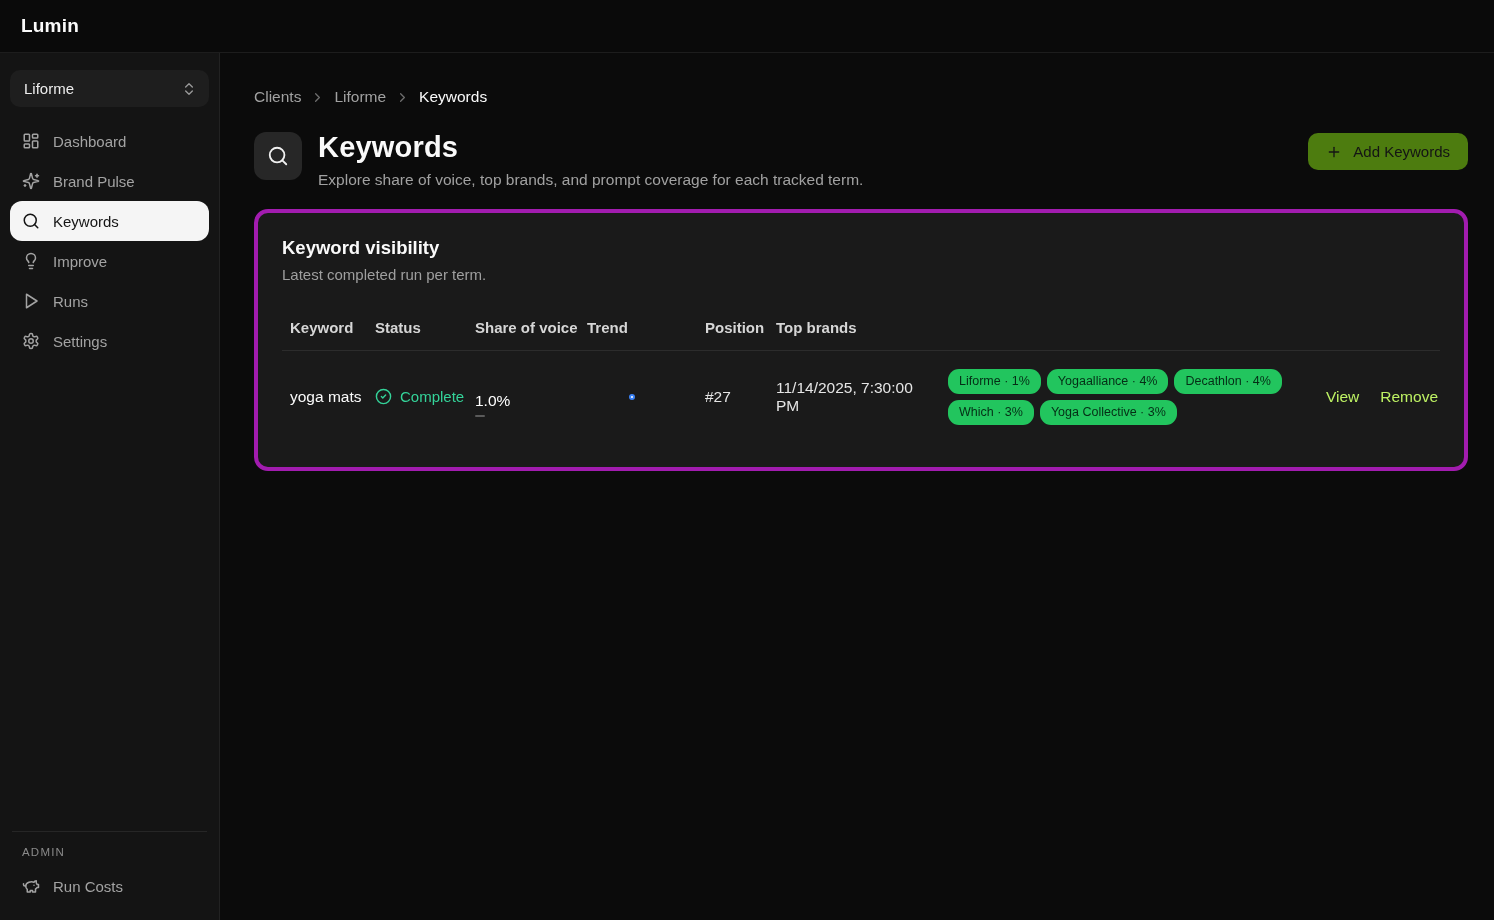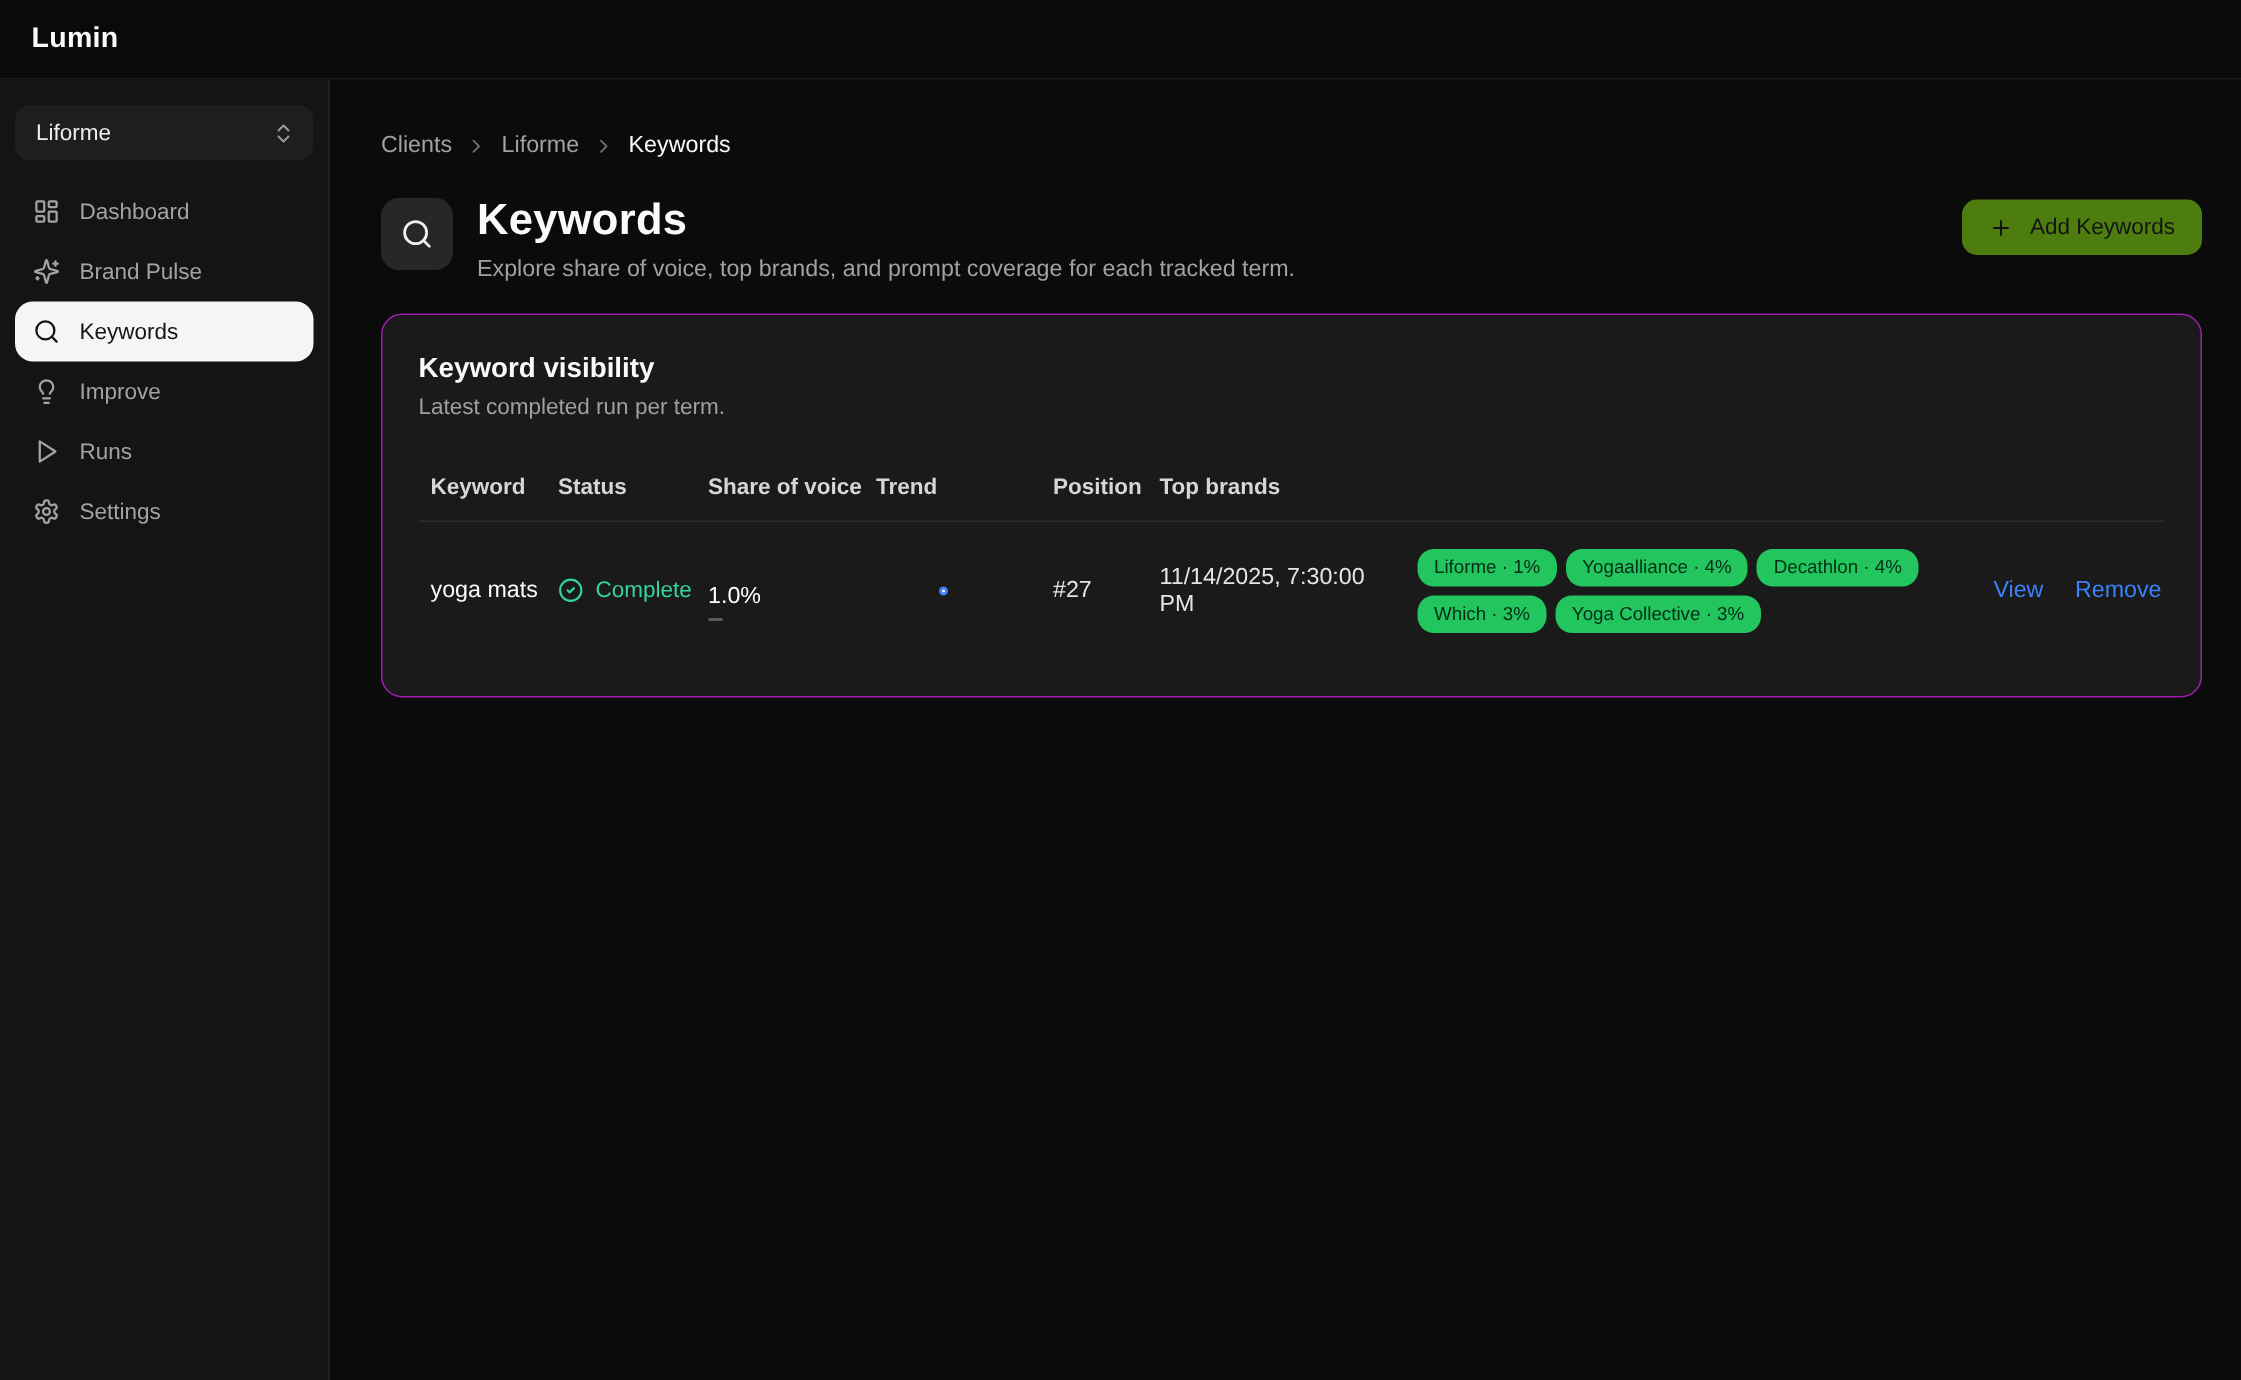--- a/index.html
+++ b/index.html
@@ -43,21 +43,21 @@
   .icon-box { width:48px; height:48px; background:#272727; border-radius:12px;
     display:flex; align-items:center; justify-content:center; color:#f0f0f0; }
   .page-title { font-size:29px; font-weight:700; letter-spacing:.2px; line-height:1.1; }
   .page-subtitle { font-size:15.5px; color:#a1a1a1; margin-top:7px; }
   .add-btn { background:#4d7c0f; color:#141414; border:none; height:37px;
     padding:0 18px; border-radius:10px; font-size:15px; font-weight:500;
     display:flex; align-items:center; gap:11px; cursor:pointer; margin-top:1px;
     font-family:inherit; }
 
   
-  .card { margin-top:20px; background:#1a1a1a; border:1px solid #a21caf;
+  .card { margin-top:20px; background:#1a1a1a; border:4px solid #a21caf;
     border-radius:14px; padding:24px; }
   .card-title { font-size:18.5px; font-weight:700; }
   .card-subtitle { font-size:15px; color:#9f9f9f; margin-top:7px; }
 
   .grid-row { display:grid;
     grid-template-columns:85px 100px 112px 118px 71px 172px 1fr 150px;
     align-items:center; }
   .thead { margin-top:26px; border-bottom:1px solid #2c2c2c; }
   .th { font-size:15px; color:#d6d6d6; padding:10px 0 14px 8px; text-align:left; font-weight:700; }
   .trow { padding:18px 0; }
@@ -65,21 +65,21 @@
   .td-keyword { color:#fafafa; font-weight:500; }
   .td-status { display:flex; align-items:center; gap:8px; color:#34d399; font-size:15px;text-align:center; }
   .sov-value { color:#ffffff;margin-top:15px; }
   .sov-bar { width:10px; height:2px; background:#5a5a5a; border-radius:2px; margin-top:5px; }
   .trend-dot { width:6px; height:6px; border-radius:50%; background:#fff;
     border:2.5px solid #3b82f6; margin-left:42px; }
   .brands { display:flex; flex-wrap:wrap; gap:6px; max-width:345px; }
   .badge { background:#22c55e; color:#052e16; font-size:12.5px; font-weight:500;
     padding:5px 11px; border-radius:11px; line-height:1.2; white-space:nowrap; cursor:default; }
   .row-actions { display:flex; justify-content:flex-end; gap:21px; padding-right:2px; }
-  .link-btn { background:none; border:none; color:#3b82f6; font-size:15.5px;
+  .link-btn { background:none; border:none; color:#bef264; font-size:15.5px;
     cursor:pointer; font-family:inherit; padding:0; }
 </style>
 </head>
 <body>
 
 <header class="topbar">
   <div class="brand">Lumin</div>
 </header>
 
 <div class="layout">
@@ -136,20 +136,32 @@
       </div>
       <div class="nav-item">
         <svg width="18" height="18" viewBox="0 0 24 24" fill="none" stroke="currentColor" stroke-width="2" stroke-linecap="round" stroke-linejoin="round">
             <path d="M12.22 2h-.44a2 2 0 0 0-2 2v.18a2 2 0 0 1-1 1.73l-.43.25a2 2 0 0 1-2 0l-.15-.08a2 2 0 0 0-2.73.73l-.22.38a2 2 0 0 0 .73 2.73l.15.1a2 2 0 0 1 1 1.72v.51a2 2 0 0 1-1 1.74l-.15.09a2 2 0 0 0-.73 2.73l.22.38a2 2 0 0 0 2.73.73l.15-.08a2 2 0 0 1 2 0l.43.25a2 2 0 0 1 1 1.73V20a2 2 0 0 0 2 2h.44a2 2 0 0 0 2-2v-.18a2 2 0 0 1 1-1.73l.43-.25a2 2 0 0 1 2 0l.15.08a2 2 0 0 0 2.73-.73l.22-.39a2 2 0 0 0-.73-2.73l-.15-.08a2 2 0 0 1-1-1.74v-.5a2 2 0 0 1 1-1.74l.15-.09a2 2 0 0 0 .73-2.73l-.22-.38a2 2 0 0 0-2.73-.73l-.15.08a2 2 0 0 1-2 0l-.43-.25a2 2 0 0 1-1-1.73V4a2 2 0 0 0-2-2z"></path>
             <circle cx="12" cy="12" r="3"></circle>
           </svg>
         <span>Settings</span>
       </div>
     </nav>
 
+    <div class="sidebar-bottom">
+      <div class="sidebar-divider"></div>
+      <div class="admin-label">ADMIN</div>
+      <div class="nav-item">
+        <svg width="18" height="18" viewBox="0 0 24 24" fill="none" stroke="currentColor" stroke-width="2" stroke-linecap="round" stroke-linejoin="round">
+            <path d="M19 5c-1.5 0-2.8 1.4-3 2-3.5-1.5-11-.3-11 5 0 1.8 0 3 2 4.5V20h4v-2h3v2h4v-4c1-.5 1.7-1 2-2h2v-4h-2c0-1-.5-1.5-1-2V5z"></path>
+            <path d="M2 9v1c0 1.1.9 2 2 2h1"></path>
+            <path d="M16 11h.01"></path>
+          </svg>
+        <span>Run Costs</span>
+      </div>
+    </div>
   </aside>
 
   <main class="main">
 
     <nav class="breadcrumb">
       <span class="crumb">Clients</span>
       <span class="sep">
           <svg width="15" height="15" viewBox="0 0 24 24" fill="none" stroke="currentColor" stroke-width="2" stroke-linecap="round" stroke-linejoin="round">
             <path d="m9 18 6-6-6-6"></path>
           </svg>

